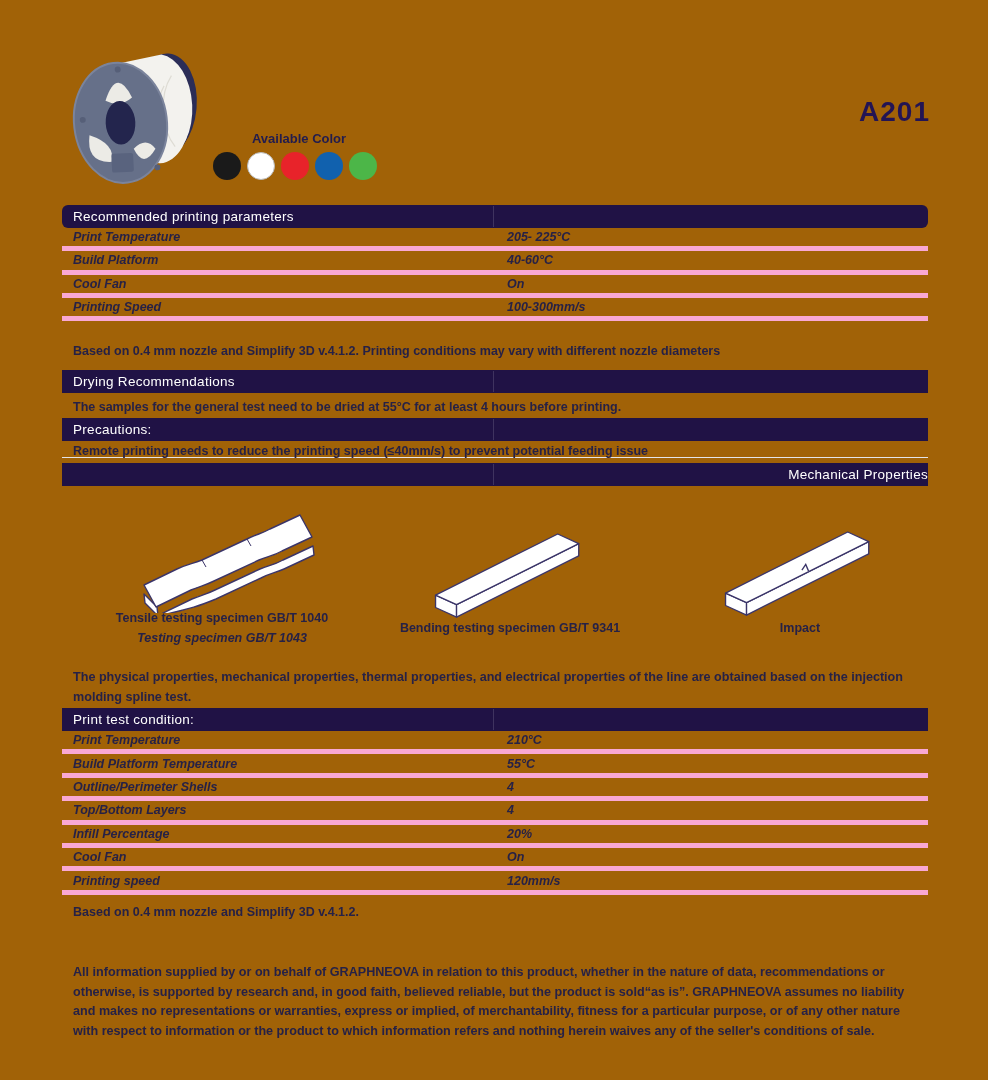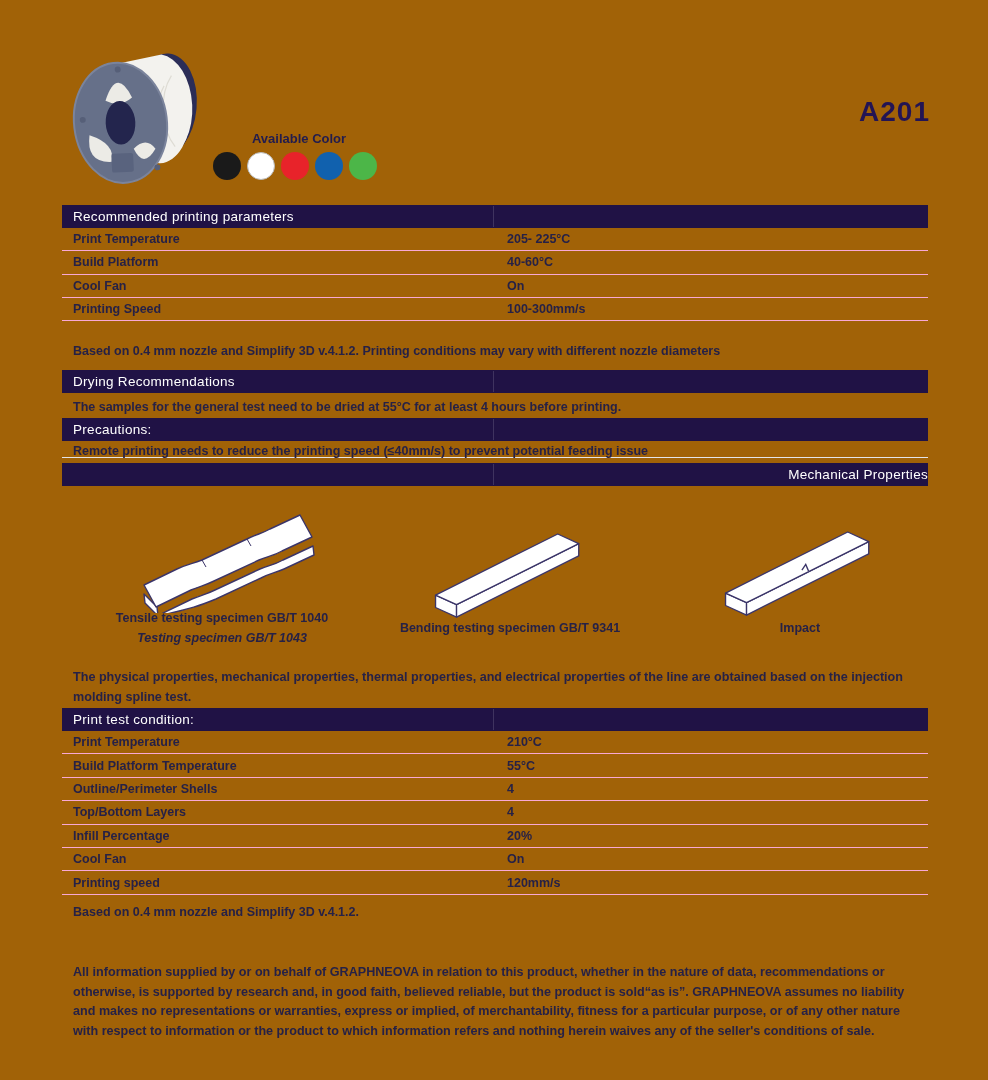--- a/index.html
+++ b/index.html
@@ -27,21 +27,21 @@
     font-size:13.5px; font-weight:normal; line-height:23px;
     padding-left:11px; box-sizing:border-box; letter-spacing:0.3px;
   }
   .bar::after {
     content:""; position:absolute; left:431px; top:1px; bottom:1px; width:1px;
     background:rgba(255,255,255,0.14);
   }
 
   
   .ptable { position:absolute; left:62px; width:866px; }
-  .trow { position:relative; border-bottom:1px solid #f9a8d4; box-sizing:border-box; }
+  .trow { position:relative; border-bottom:5px solid #f9a8d4; box-sizing:border-box;font-style:italic; }
   .t1 .trow { height:23.25px; }
   .t2 .trow { height:23.4px; }
   .trow .lbl { position:absolute; left:11px; top:50%; transform:translateY(-50%);
                font-size:12.5px; font-weight:bold; color:#262146; }
   .trow .val { position:absolute; left:445px; top:50%; transform:translateY(-50%);
                font-size:12.5px; font-weight:bold; color:#262146; }
 
   .textrow {
     position:absolute; left:62px; width:866px; box-sizing:border-box;
     padding-left:11px; font-size:12.5px; font-weight:bold; color:#262146;
@@ -93,21 +93,21 @@
       <div class="dot" style="background-color: rgb(26, 26, 26);"></div>
       <div class="dot white" style="background-color: rgb(255, 255, 255);"></div>
       <div class="dot" style="background-color: rgb(232, 35, 42);"></div>
       <div class="dot" style="background-color: rgb(17, 97, 174);"></div>
       <div class="dot" style="background-color: rgb(76, 182, 72);"></div>
     </div>
   </div>
 
   <div class="product-code">A201</div>
 
-  <div class="bar" style="top:205px;">Recommended printing parameters</div>
+  <div class="bar" style="top:205px;border-radius:6px;">Recommended printing parameters</div>
   <div class="ptable t1" style="top:228px;">
     <div class="trow">
       <span class="lbl">Print Temperature</span>
       <span class="val">205- 225°C</span>
     </div>
     <div class="trow">
       <span class="lbl">Build Platform</span>
       <span class="val">40-60°C</span>
     </div>
     <div class="trow">

